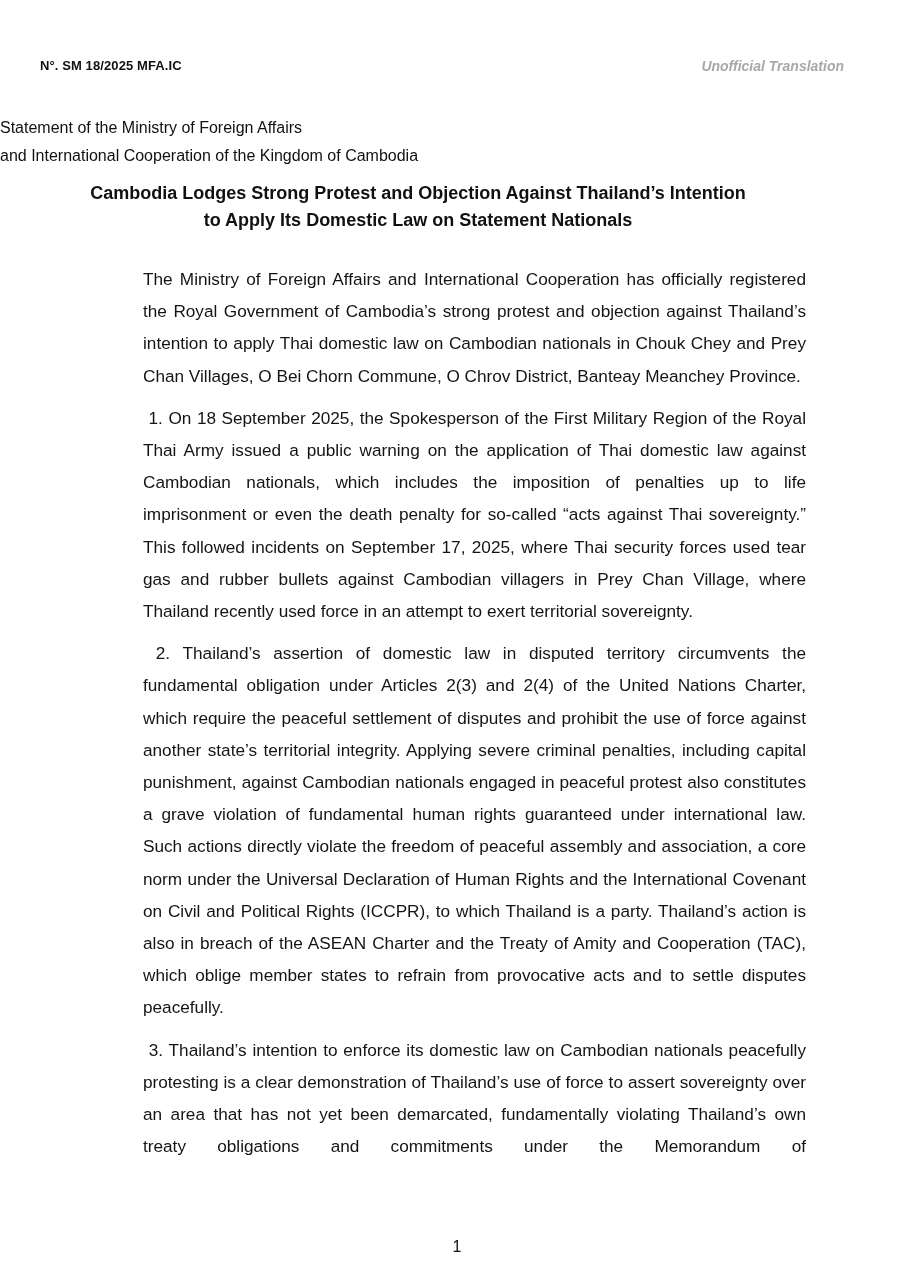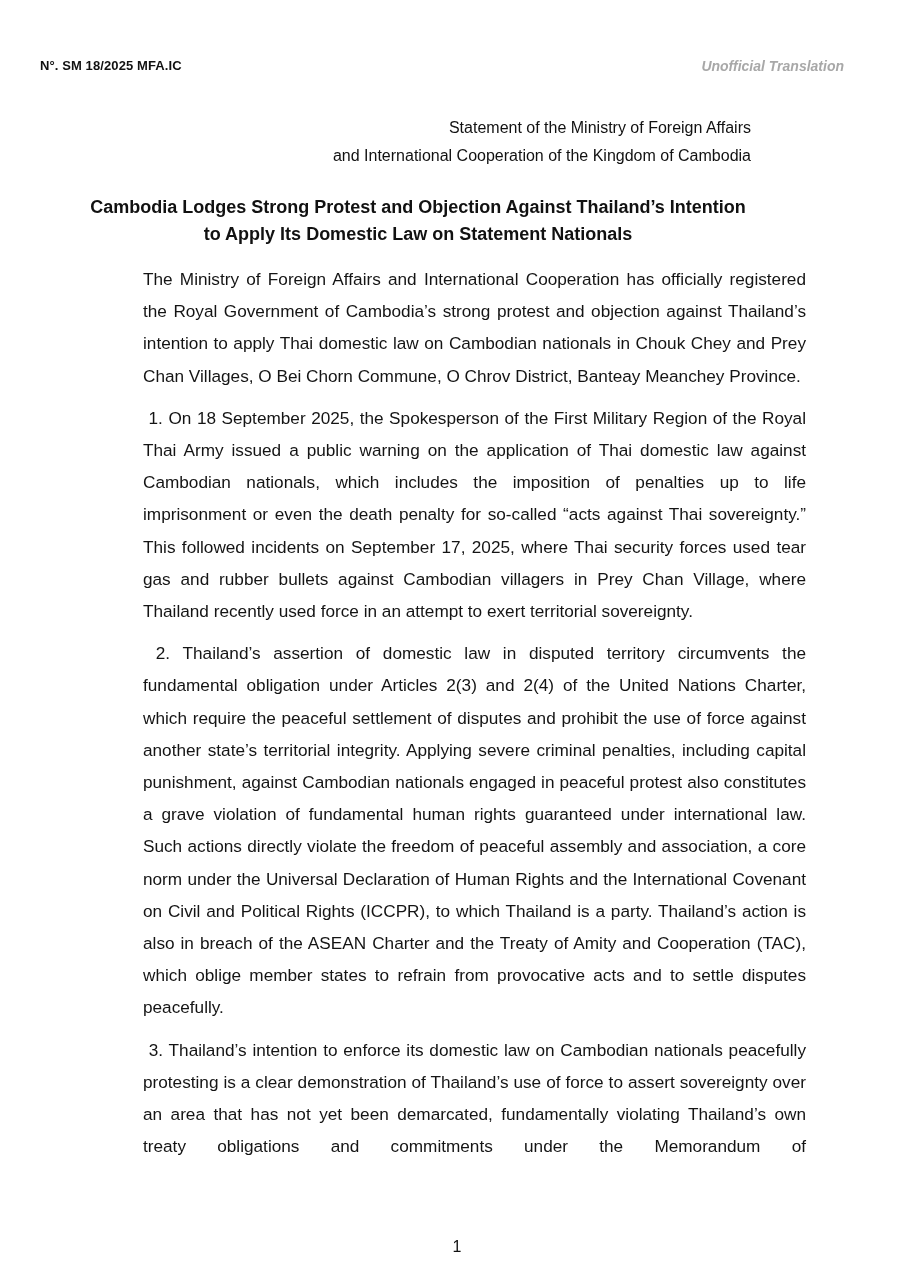--- a/index.html
+++ b/index.html
@@ -31,30 +31,30 @@
     font-size: 14px;
     font-weight: bold;
     font-style: italic;
     color: #a8a8a8;
   }
   .statement-heading {
     position: absolute;
     left: 0;
     width: 751px;
     top: 114px;
-    text-align: right;
+    text-align: left;
     font-size: 16px;
     line-height: 28px;
     color: #111;
   }
   .main-title {
     position: absolute;
     left: 0;
     width: 836px;
-    top: 194px;
+    top: 180px;
     text-align: center;
     font-size: 18px;
     font-weight: bold;
     line-height: 27px;
     color: #111;
   }
   .body-text {
     position: absolute;
     left: 128px;
     width: 678px;

